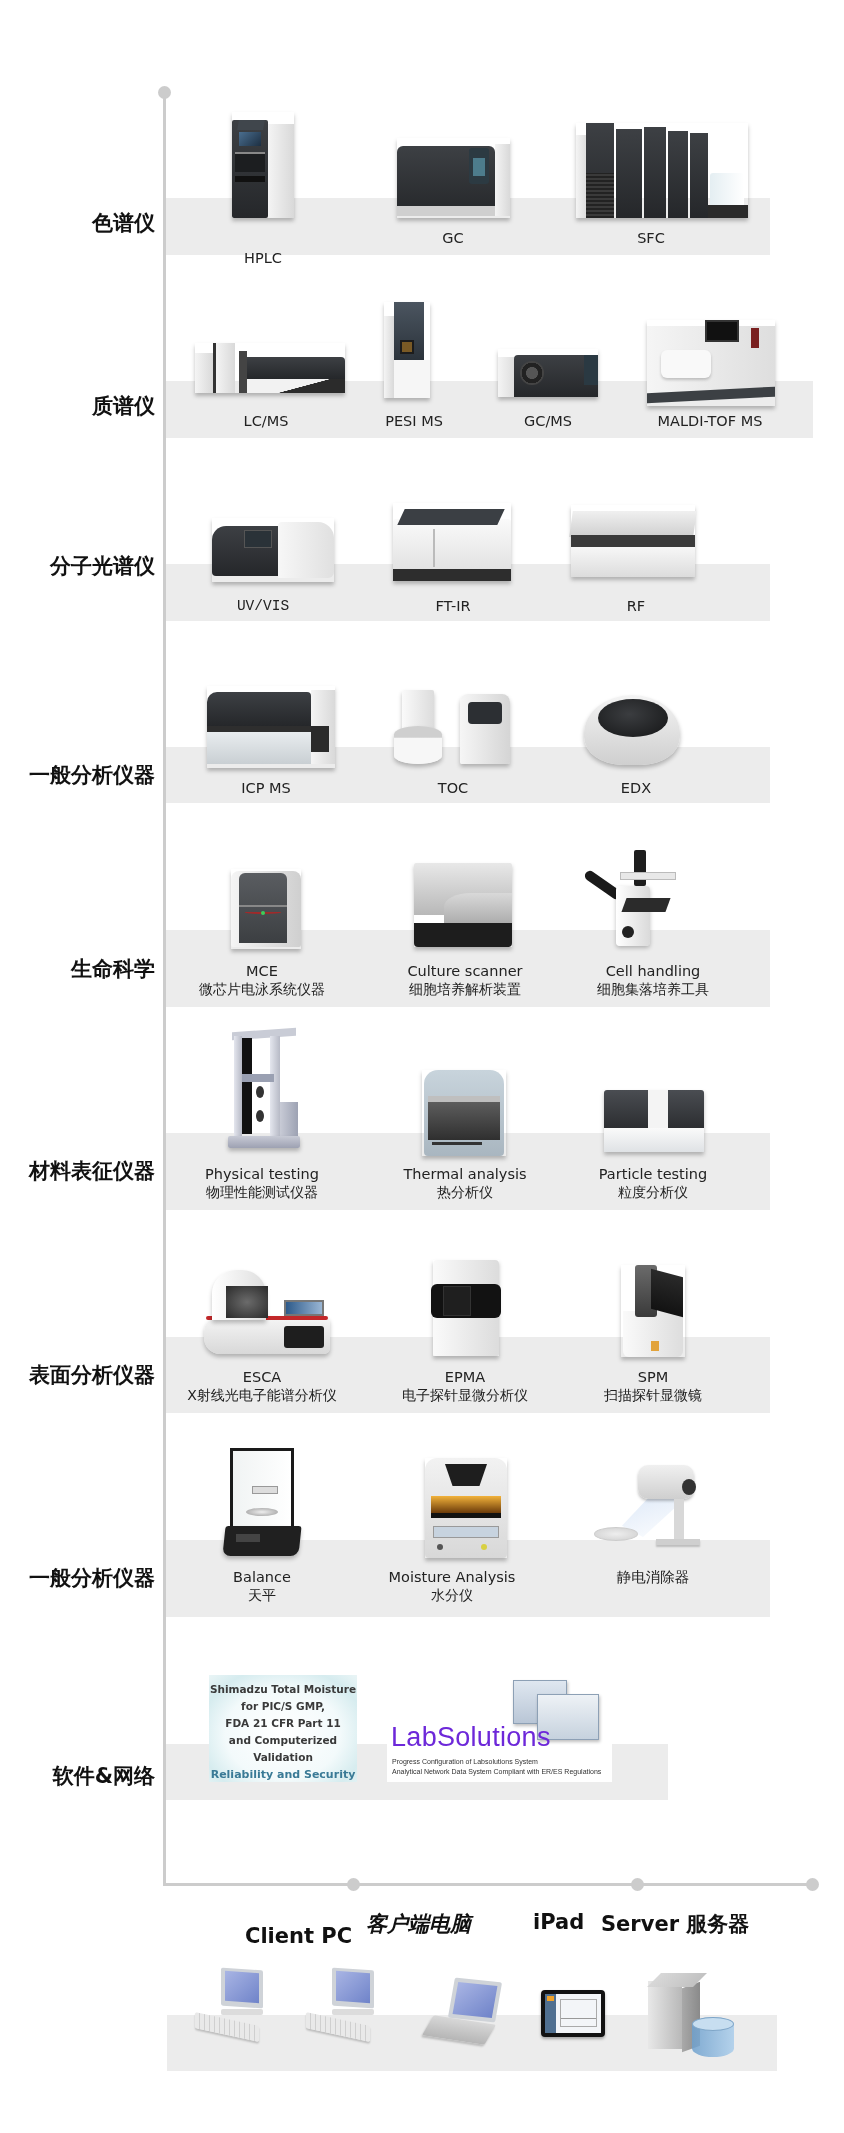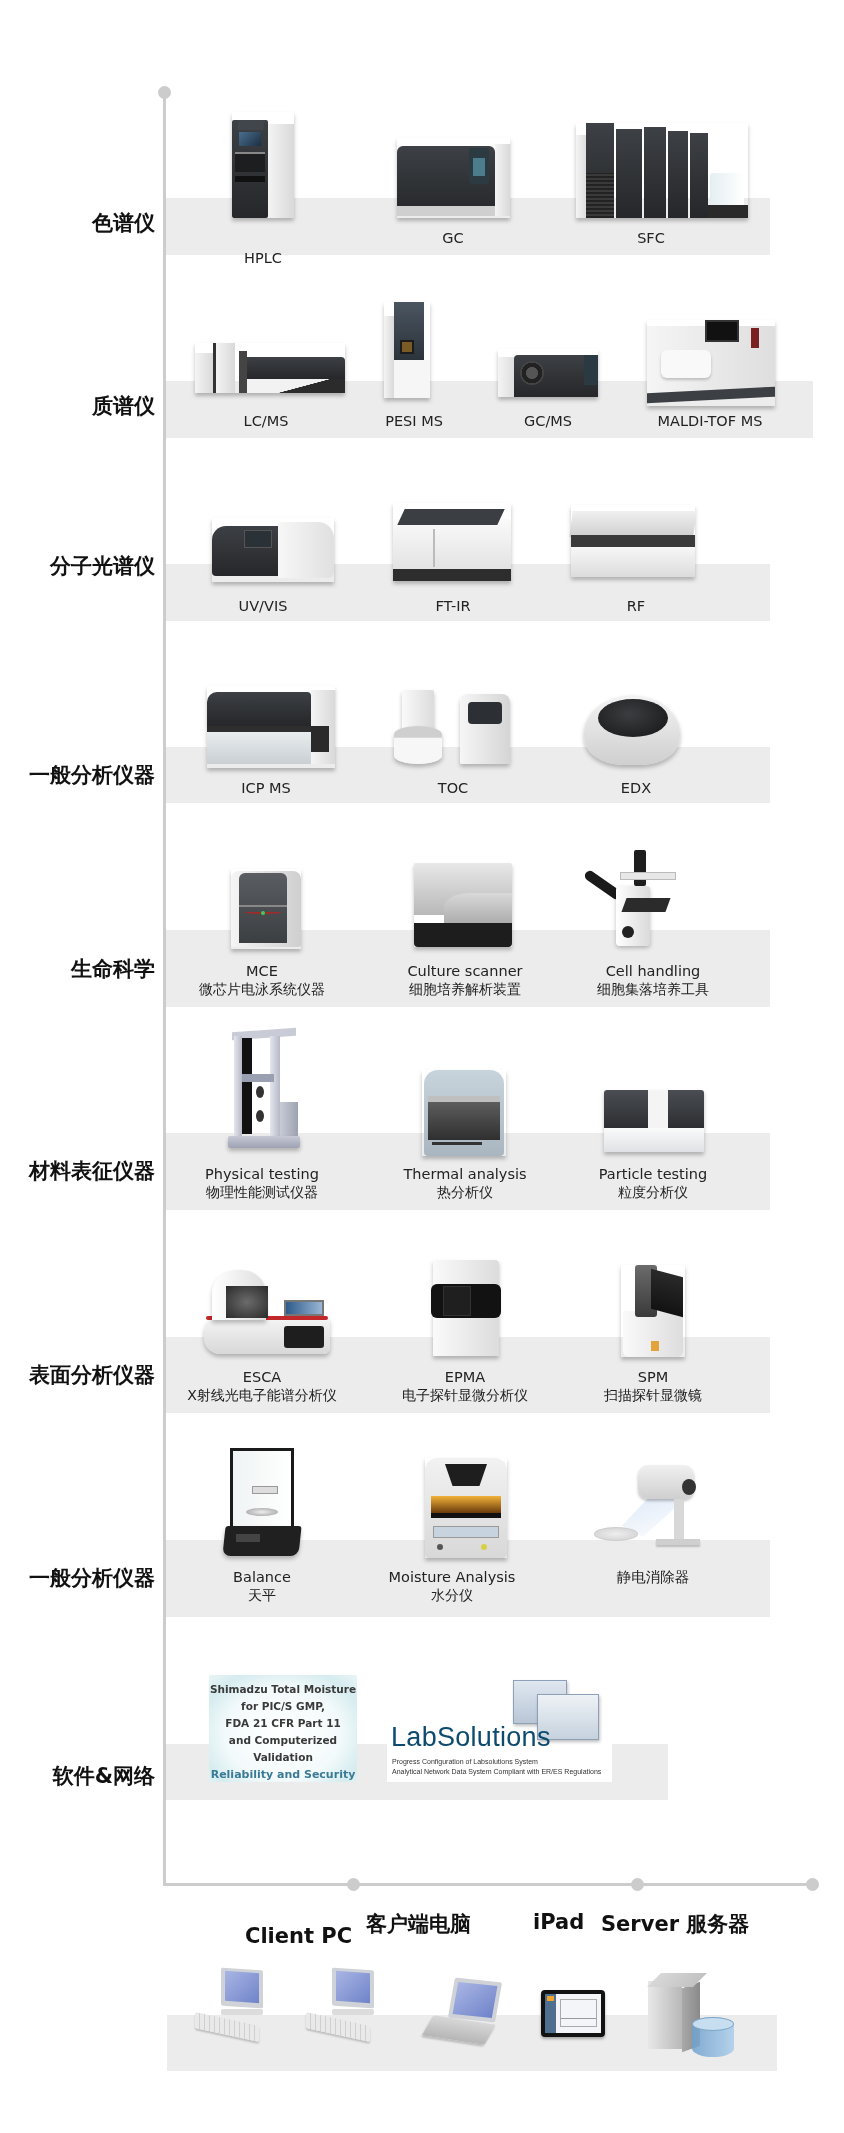--- a/index.html
+++ b/index.html
@@ -25,21 +25,21 @@
   .light { background: linear-gradient(90deg,#f4f4f4,#d9d9d9); }
   .screen { background: linear-gradient(135deg,#4a6e8f,#1d2f42); }
   .shadow { box-shadow: 0 3px 4px rgba(0,0,0,0.25); }
 
   .bottom-label { position: absolute; top: 1910px; font-size: 21px; font-weight: bold; white-space: nowrap; color: #111; }
 
   .sw-box { position: absolute; background: #fff; }
   .shim { background: radial-gradient(ellipse at 50% 55%, #ffffff 0%, #f3fafb 55%, #d6ecef 80%, #eaf5f6 100%); border: 0; text-align: center; font-family: "DejaVu Sans", sans-serif; font-weight: bold; color: #3a3a3a; font-size: 10.5px; line-height: 17px; padding-top: 6px; }
   .shim .accent { color: #3a7a96; font-size: 11px; }
   .lab { font-family: "Liberation Sans", sans-serif; }
-  .lab .brand { position: absolute; left: 4px; top: 42px; font-size: 27px; color: #0c4a6e; letter-spacing: 0.3px; }
+  .lab .brand { position: absolute; left: 4px; top: 42px; font-size: 27px; color: #6d28d9; letter-spacing: 0.3px; }
   .lab .sub { position: absolute; left: 5px; font-size: 7px; color: #333; white-space: nowrap; }
 </style>
 </head>
 <body>
 
 <div class="axis-v"></div>
 <div class="dot" style="left:158px; top:86px;"></div>
 <div class="axis-h"></div>
 <div class="dot" style="left:347px; top:1878px;"></div>
 <div class="dot" style="left:631px; top:1878px;"></div>
@@ -137,21 +137,21 @@
 
 <section>
   <div class="band" style="top:564px; width:604px; height:57px;"></div>
   <div class="cat-label" style="top:552px;">分子光谱仪</div>
 
   <div class="pic shadow" style="left:212px; top:518px; width:122px; height:64px;">
     <div class="dark" style="position:absolute;left:0;top:8px;width:70px;height:50px;border-radius:14px 0 0 4px;"></div>
     <div style="position:absolute;left:32px;top:12px;width:28px;height:18px;background:#2a3238;border:1px solid #555;"></div>
     <div class="light" style="position:absolute;left:66px;top:4px;width:56px;height:56px;border-radius:4px 16px 6px 0;background:linear-gradient(90deg,#f7f7f7,#e0e0e0);"></div>
   </div>
-  <div class="item" style="left:263px; top:597px;">
+  <div class="item" style="left:263px; top:597px;font-family:Liberation Mono, monospace;">
     <div class="item-label">UV/VIS</div>
   </div>
 
   <div class="pic shadow" style="left:393px; top:503px; width:118px; height:78px;">
     <div style="position:absolute;left:0;top:16px;width:118px;height:52px;background:linear-gradient(180deg,#fafafa,#e2e2e2);border-radius:3px;"></div>
     <div style="position:absolute;left:8px;top:6px;width:100px;height:16px;background:#3b3f44;transform:skewX(-25deg);"></div>
     <div style="position:absolute;left:0;top:66px;width:118px;height:12px;background:#2d2d2d;"></div>
     <div style="position:absolute;left:40px;top:26px;width:2px;height:38px;background:#bbb;"></div>
   </div>
   <div class="item" style="left:453px; top:597px;">
@@ -380,21 +380,21 @@
     <div style="position:absolute;left:126px;top:0;width:54px;height:44px;background:linear-gradient(180deg,#dfe7f0,#b9c6d6);border:1px solid #8da0b5;box-shadow:1px 2px 3px rgba(0,0,0,0.25);"></div>
     <div style="position:absolute;left:150px;top:14px;width:62px;height:46px;background:linear-gradient(180deg,#eef2f6,#c6d2de);border:1px solid #8da0b5;box-shadow:1px 2px 3px rgba(0,0,0,0.25);"></div>
     <div class="brand">LabSolutions</div>
     <div class="sub" style="top:78px;">Progress Configuration of Labsolutions System</div>
     <div class="sub" style="top:88px;">Analytical Network Data System Compliant with ER/ES Regulations</div>
   </div>
 </section>
 
 <section>
   <div class="bottom-label" style="left:245px;margin-top:14px;">Client PC</div>
-  <div class="bottom-label" style="left:366px;">客户端电脑</div>
+  <div class="bottom-label" style="left:366px;font-style:italic;">客户端电脑</div>
   <div class="bottom-label" style="left:533px;">iPad</div>
   <div class="bottom-label" style="left:601px;">Server 服务器</div>
 
   <div class="band" style="top:2015px; left:167px; width:610px; height:56px;"></div>
 
   <div class="pic" style="left:193px; top:1969px; width:70px; height:72px;">
     <div style="position:absolute;left:28px;top:0;width:42px;height:38px;background:#cfd3d8;border-radius:2px;transform:skewY(4deg);"></div>
     <div style="position:absolute;left:32px;top:3px;width:34px;height:30px;background:linear-gradient(135deg,#a9b5e4,#6f83c9);transform:skewY(4deg);"></div>
     <div style="position:absolute;left:28px;top:40px;width:42px;height:6px;background:#dcdcdc;border-radius:2px;"></div>
     <div style="position:absolute;left:2px;top:50px;width:64px;height:16px;background:repeating-linear-gradient(90deg,#e9e9e9 0 4px,#cfcfcf 4px 5px);transform:skewY(12deg);border-radius:2px;box-shadow:0 2px 2px rgba(0,0,0,0.2);"></div>

